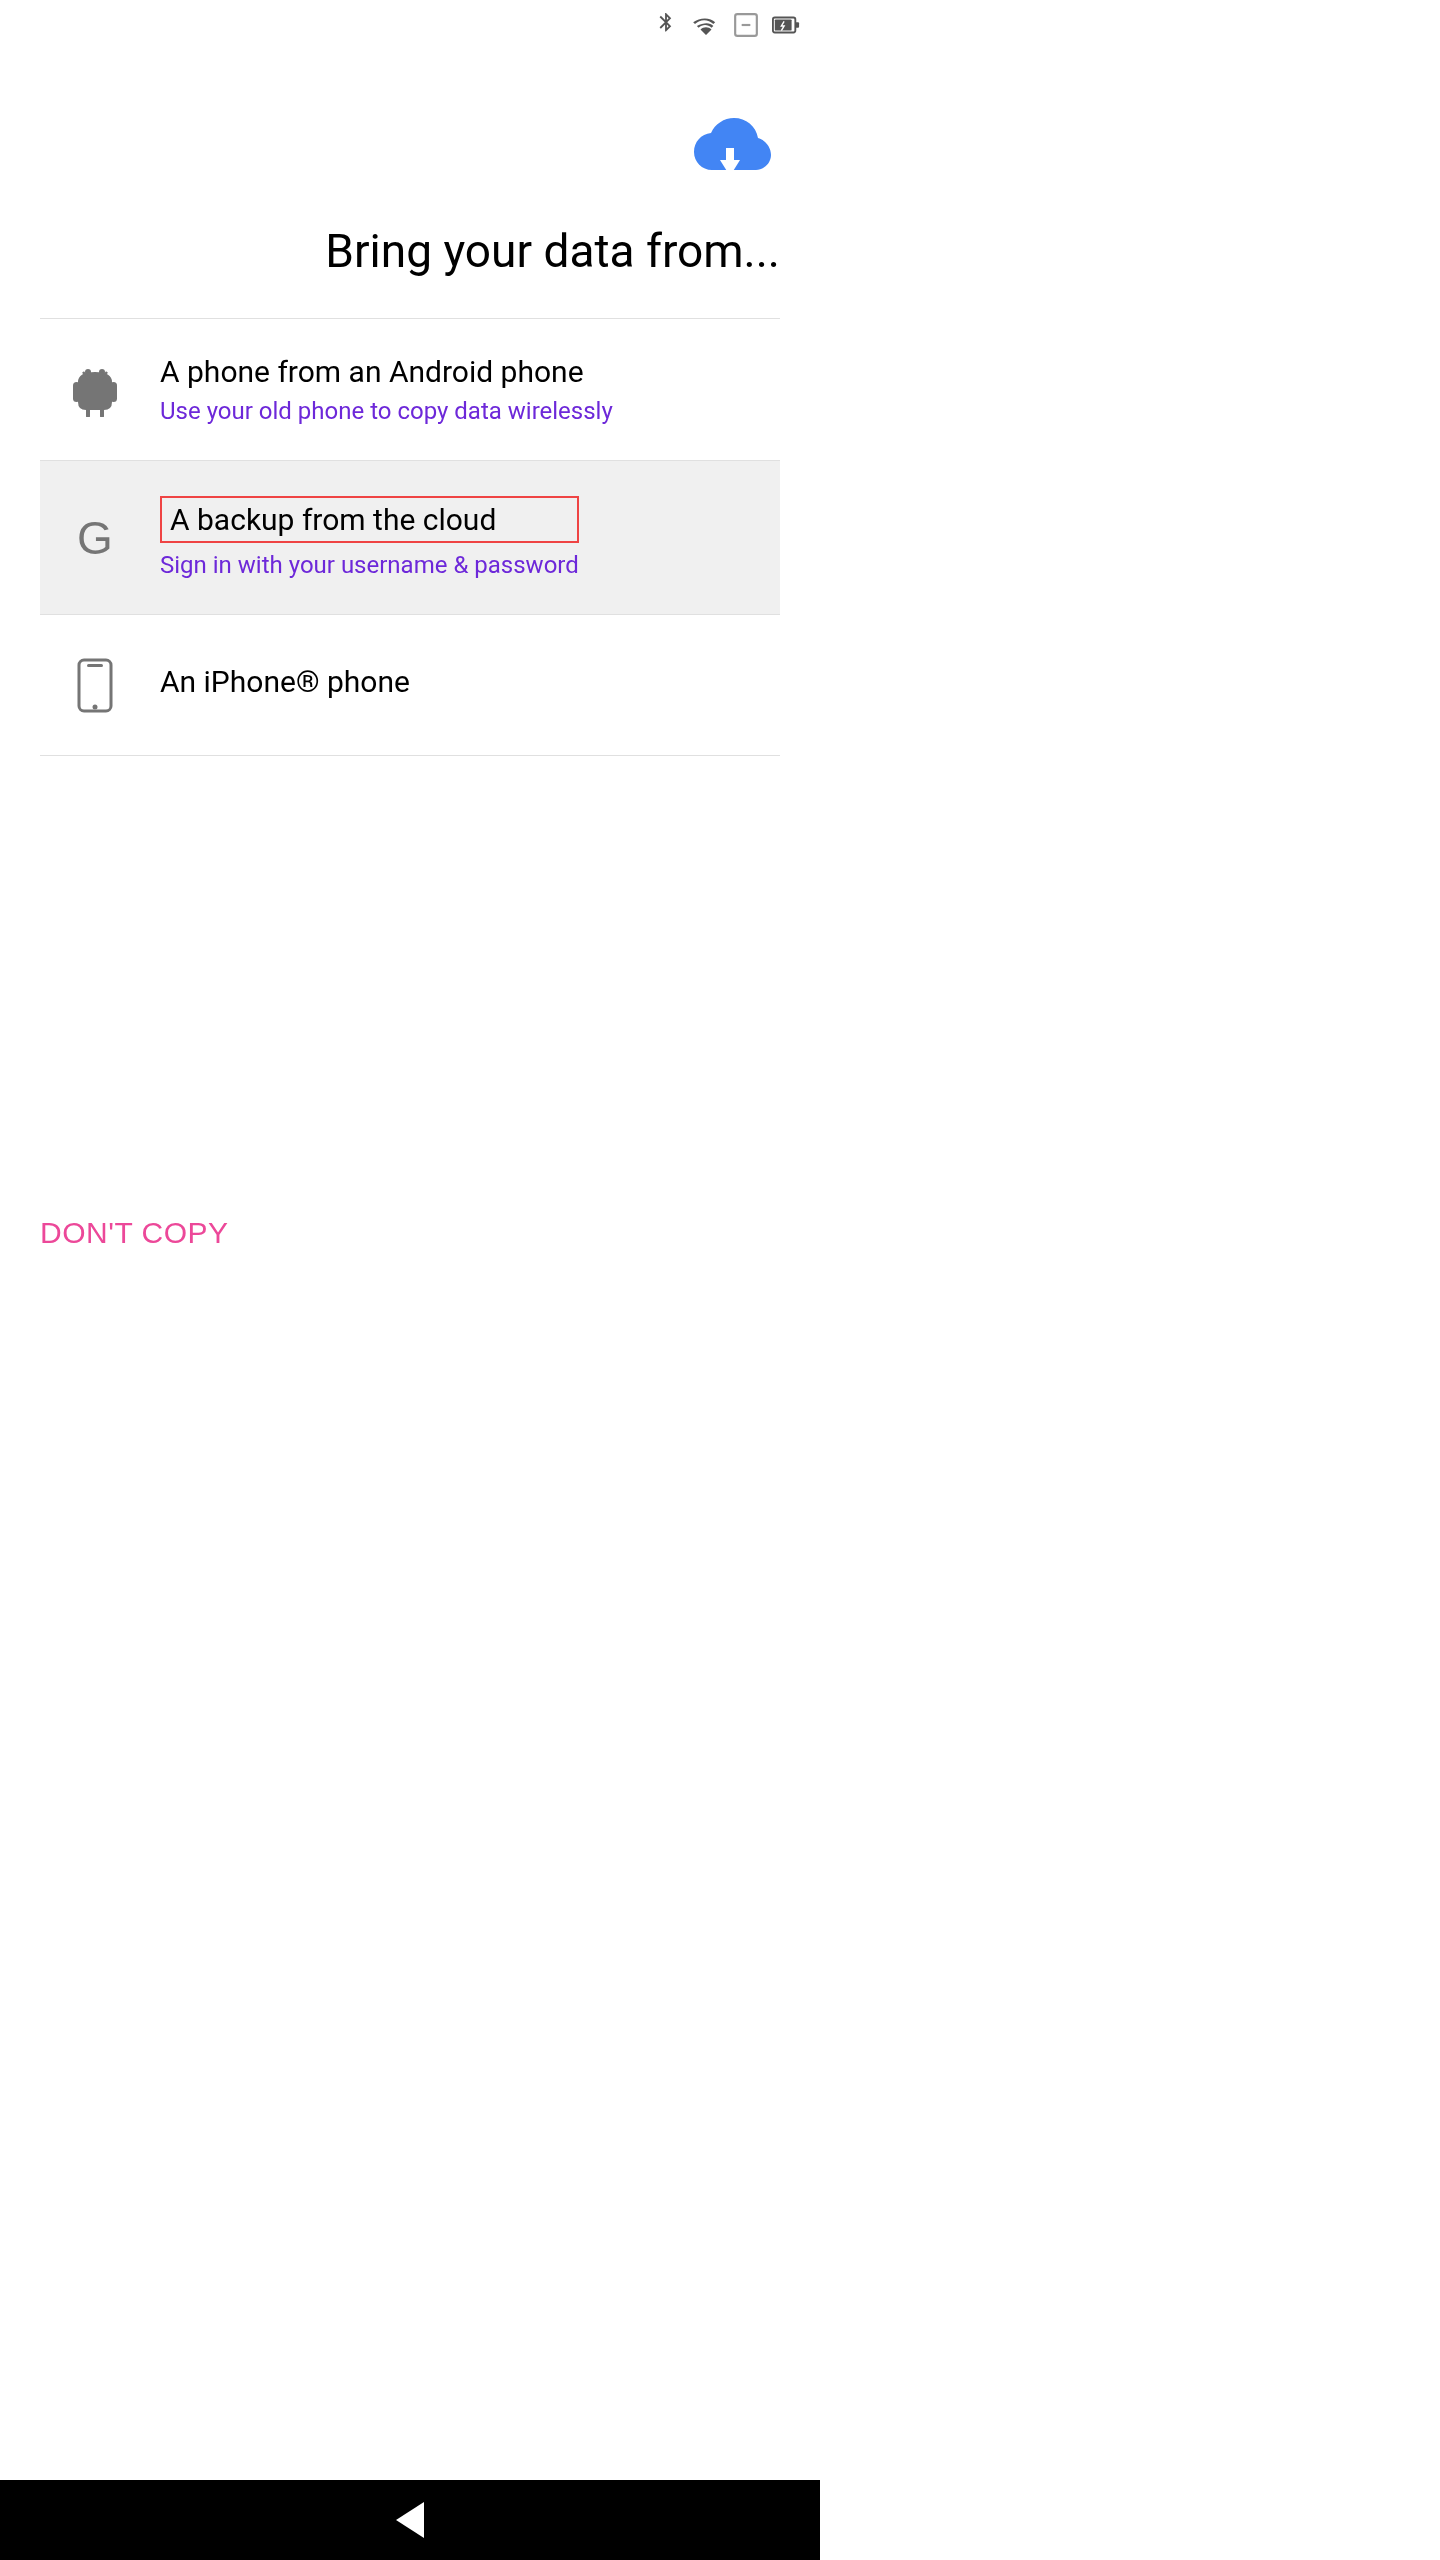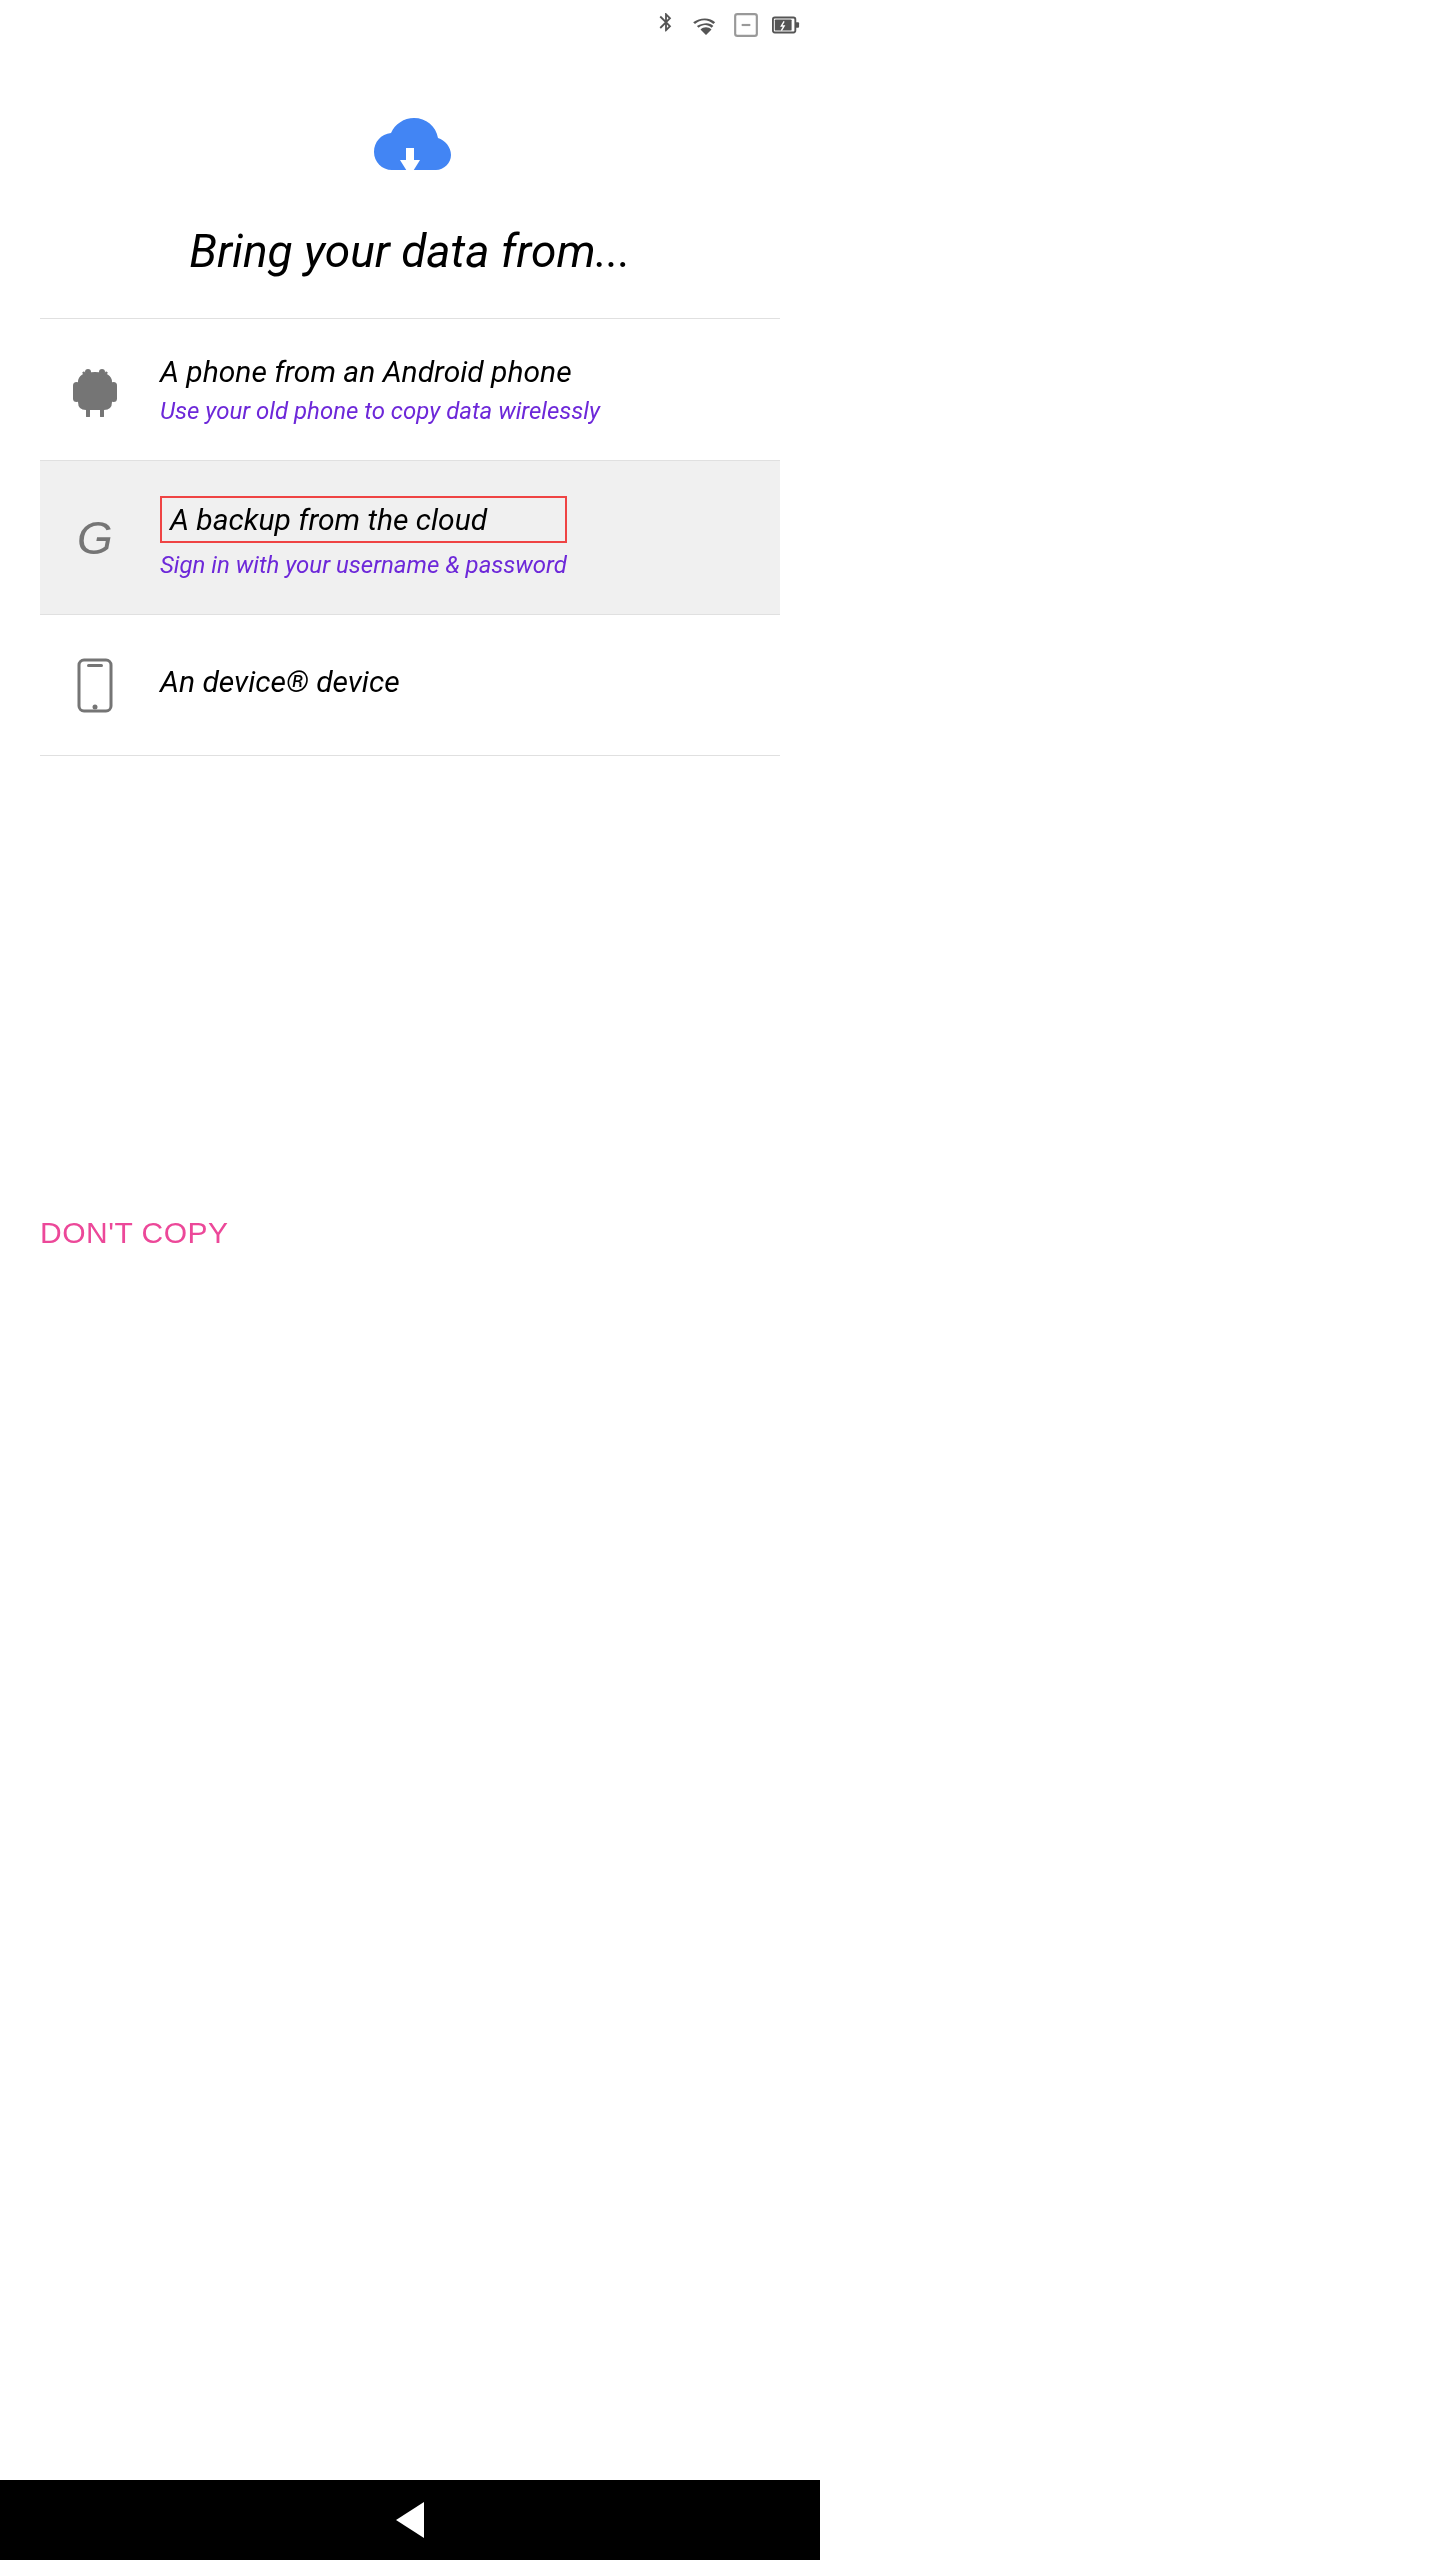--- a/index.html
+++ b/index.html
@@ -35,23 +35,22 @@
       height: 28px;
       display: flex;
       align-items: center;
       justify-content: center;
     }
 
     
     .main-content {
       display: flex;
       flex-direction: column;
-      align-items: center;
+      align-items: flex-end;
       padding: 60px 40px 0 40px;
-      font-style: italic;
     }
 
     
     .cloud-icon-wrapper {
       margin-bottom: 40px;
     }
 
     .cloud-download-icon {
       width: 100px;
       height: 70px;
@@ -265,21 +264,21 @@
 
     <div class="list-item">
       <div class="list-item-icon phone-icon">
         <svg viewBox="0 0 40 55" fill="#757575" xmlns="http://www.w3.org/2000/svg">
           <rect x="4" y="2" width="32" height="51" rx="5" ry="5" fill="none" stroke="#757575" stroke-width="3"></rect>
           <rect x="12" y="6" width="16" height="3" rx="1.5" fill="#757575"></rect>
           <circle cx="20" cy="49" r="2.5" fill="#757575"></circle>
         </svg>
       </div>
       <div class="list-item-text">
-        <span class="list-item-title">An device® device</span>
+        <span class="list-item-title">An iPhone® phone</span>
       </div>
     </div>
 
     <div class="divider"></div>
 
   </div>
 </div>
 
 <div class="bottom-area">
   <button class="dont-copy-btn">DON'T COPY</button>

